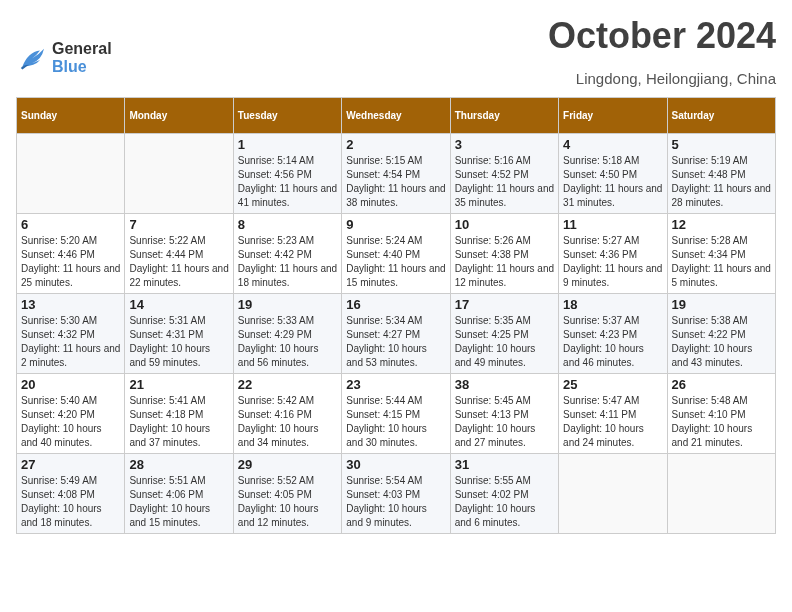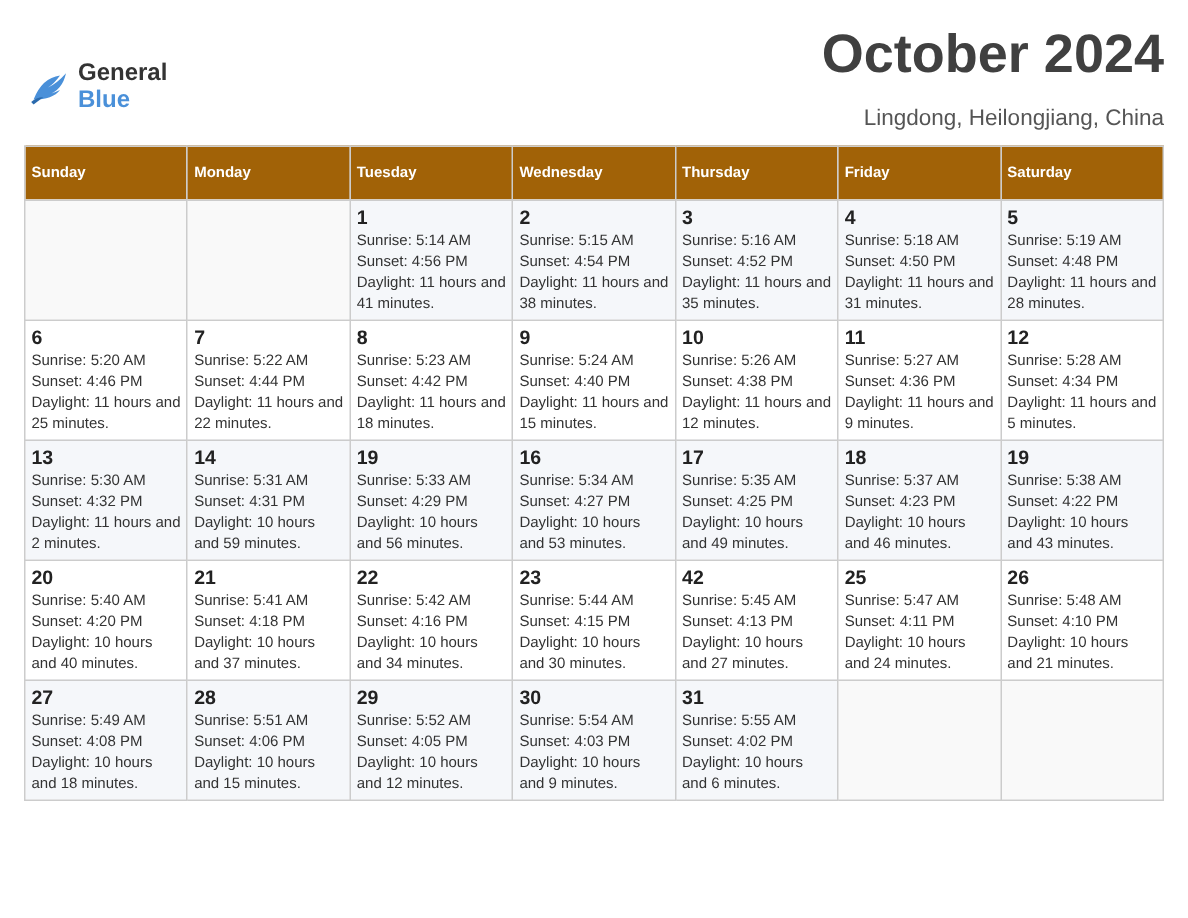--- a/index.html
+++ b/index.html
@@ -211,21 +211,21 @@
         </td>
         <td>
           <div class="day-number">22</div>
           <div class="day-detail">Sunrise: 5:42 AM<br>Sunset: 4:16 PM<br>Daylight: 10 hours and 34 minutes.</div>
         </td>
         <td>
           <div class="day-number">23</div>
           <div class="day-detail">Sunrise: 5:44 AM<br>Sunset: 4:15 PM<br>Daylight: 10 hours and 30 minutes.</div>
         </td>
         <td>
-          <div class="day-number">42</div>
+          <div class="day-number">38</div>
           <div class="day-detail">Sunrise: 5:45 AM<br>Sunset: 4:13 PM<br>Daylight: 10 hours and 27 minutes.</div>
         </td>
         <td>
           <div class="day-number">25</div>
           <div class="day-detail">Sunrise: 5:47 AM<br>Sunset: 4:11 PM<br>Daylight: 10 hours and 24 minutes.</div>
         </td>
         <td>
           <div class="day-number">26</div>
           <div class="day-detail">Sunrise: 5:48 AM<br>Sunset: 4:10 PM<br>Daylight: 10 hours and 21 minutes.</div>
         </td>

